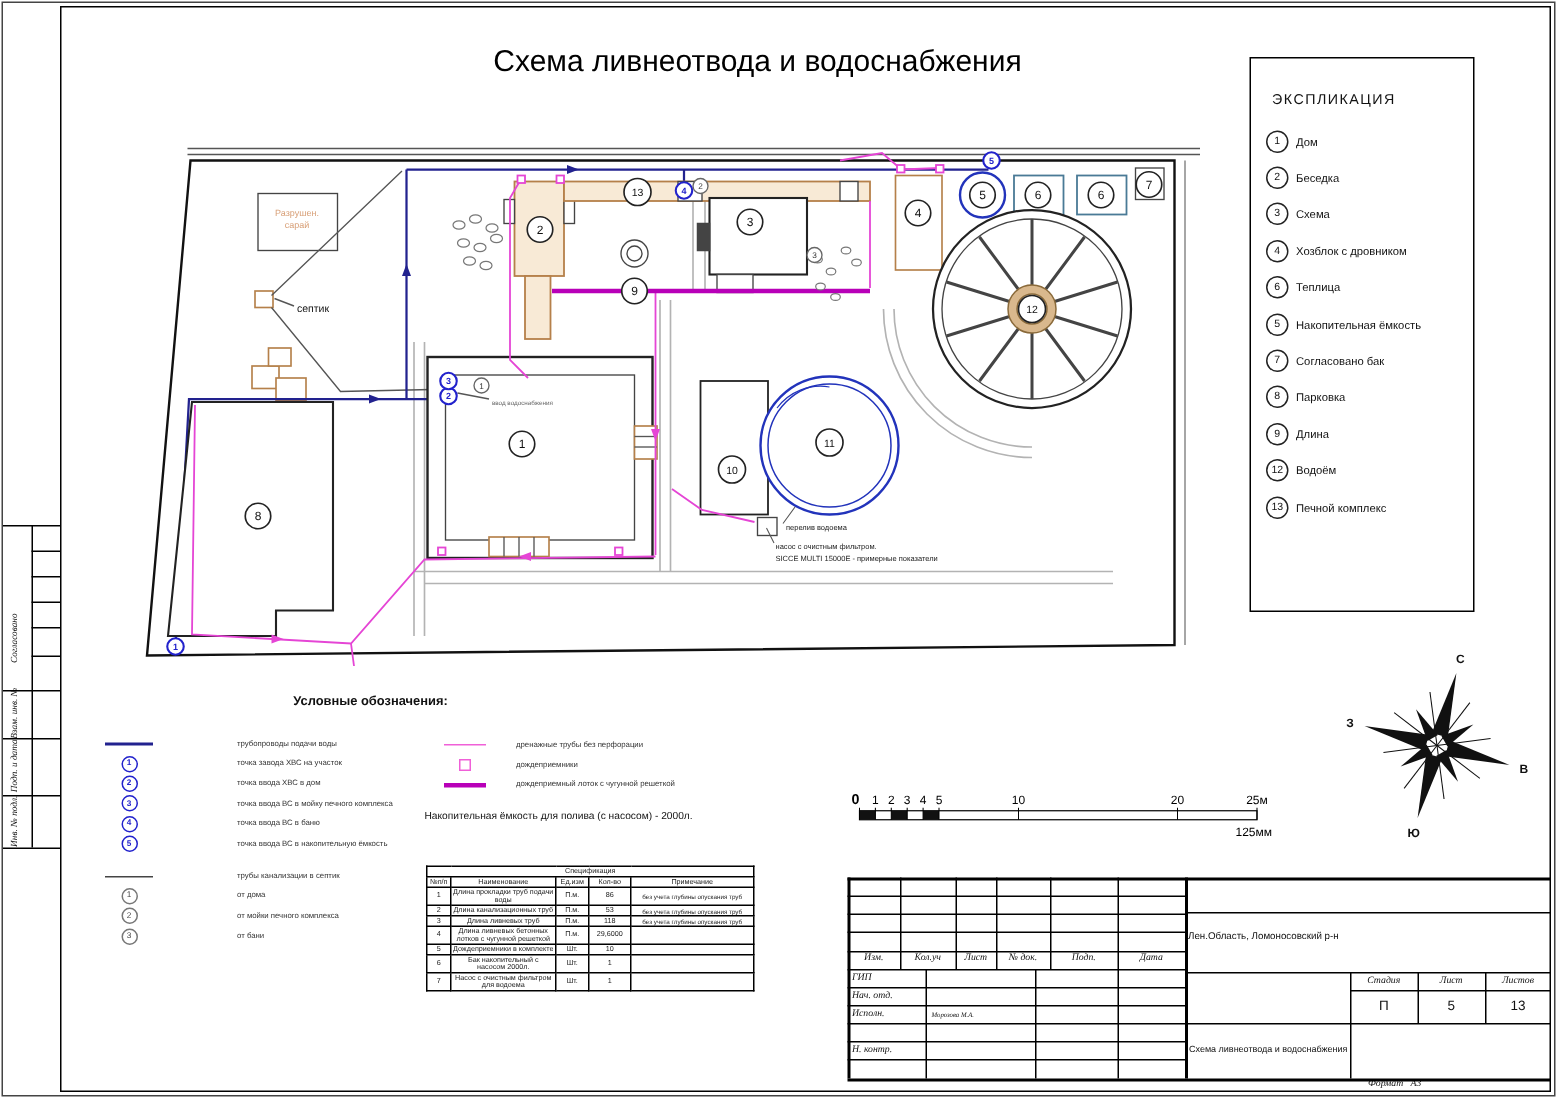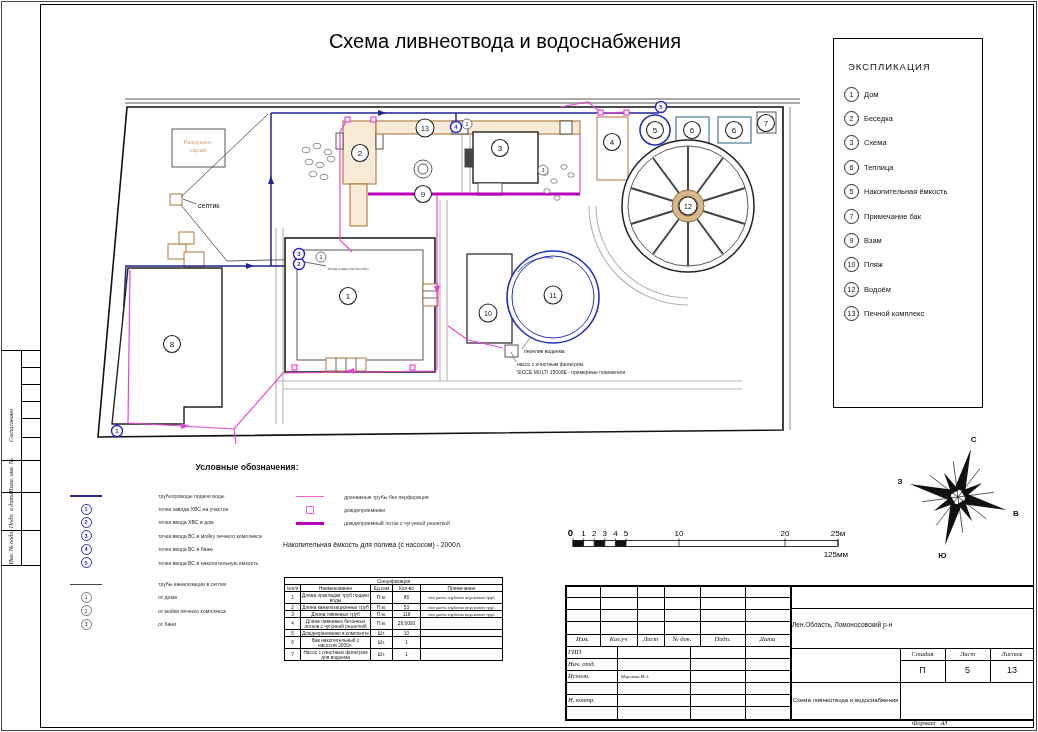--- a/index.html
+++ b/index.html
@@ -98,38 +98,42 @@
         </div>
         <div class="ex-row">
           <div class="exc">2</div>
           <div class="ex-label">Беседка</div>
         </div>
         <div class="ex-row">
           <div class="exc">3</div>
           <div class="ex-label">Схема</div>
         </div>
         <div class="ex-row">
+          <div class="exc">4</div>
+          <div class="ex-label">Хозблок с дровником</div>
+        </div>
+        <div class="ex-row">
           <div class="exc">6</div>
           <div class="ex-label">Теплица</div>
         </div>
         <div class="ex-row">
           <div class="exc">5</div>
           <div class="ex-label">Накопительная ёмкость</div>
         </div>
         <div class="ex-row">
           <div class="exc">7</div>
-          <div class="ex-label">Примечание бак</div>
+          <div class="ex-label">Согласовано бак</div>
+        </div>
+        <div class="ex-row">
+          <div class="exc">8</div>
+          <div class="ex-label">Парковка</div>
         </div>
         <div class="ex-row">
           <div class="exc">9</div>
-          <div class="ex-label">Взам</div>
-        </div>
-        <div class="ex-row">
-          <div class="exc">10</div>
-          <div class="ex-label">Пляж</div>
+          <div class="ex-label">Длина</div>
         </div>
         <div class="ex-row">
           <div class="exc">12</div>
           <div class="ex-label">Водоём</div>
         </div>
         <div class="ex-row">
           <div class="exc">13</div>
           <div class="ex-label">Печной комплекс</div>
         </div>
       </div>

